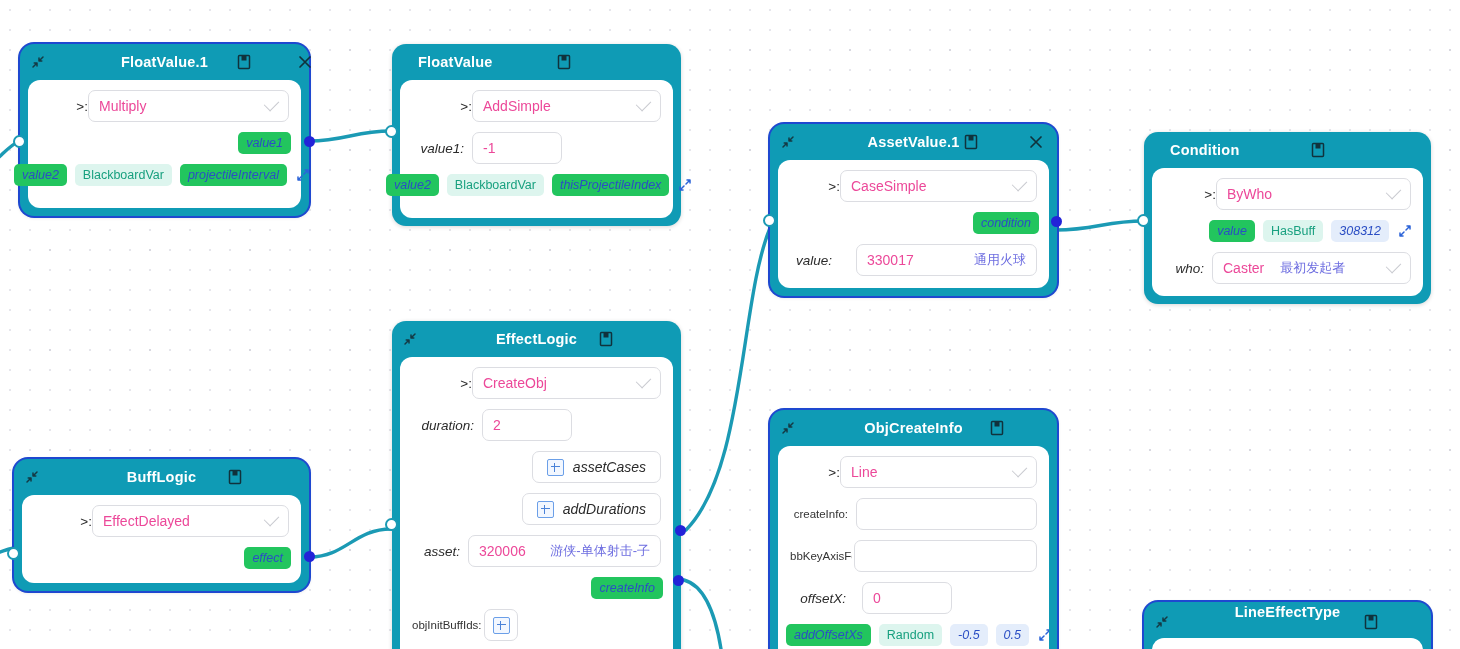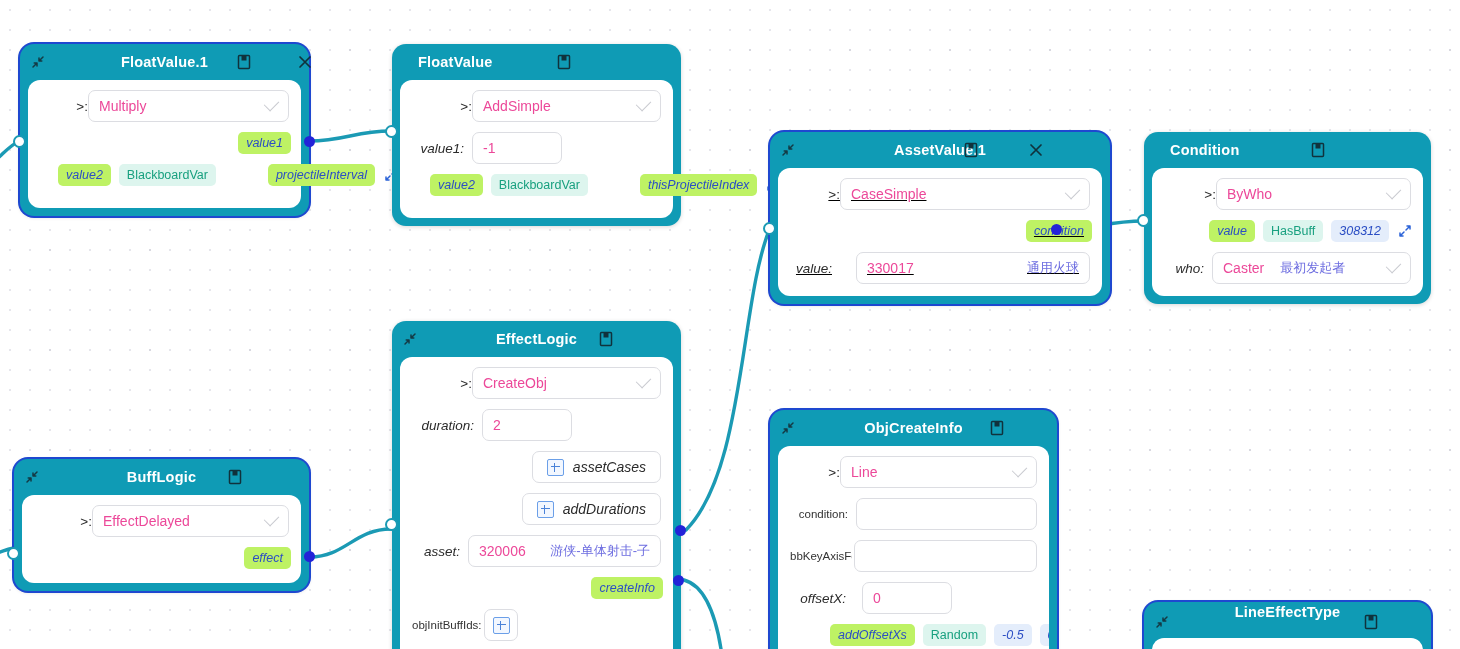--- a/index.html
+++ b/index.html
@@ -71,21 +71,21 @@
     border-left:1.6px solid #c9cad0;border-bottom:1.6px solid #c9cad0;
     transform:rotate(-45deg) translate(2px,-2px);
   }
 
   
   .badgerow{display:flex;align-items:center;gap:8px;padding:0 10px;margin-bottom:10px;flex-wrap:nowrap;}
   .badgerow.right{justify-content:flex-end;}
   .badge{
     font-size:12.5px;border-radius:5px;padding:4px 8px;white-space:nowrap;
   }
-  .b-blue{background:#bef264;color:#2b4ec4;font-style:italic;margin-left:44px;}
+  .b-blue{background:#22c55e;color:#2b4ec4;font-style:italic;}
   .b-mint{background:#ddf5ee;color:#18a07f;font-style:normal;}
   .b-num{background:#e4edfb;color:#2b4ec4;font-style:italic;text-align:right;}
   .expand{width:16px;height:16px;flex:0 0 auto;}
 
   .addbtn{
     height:32px;border:1px solid #dcdde2;border-radius:7px;background:#fff;
     display:inline-flex;align-items:center;gap:9px;padding:0 14px;box-sizing:border-box;
     font-size:14px;color:#2b2b2b;font-style:italic;
   }
   .plus{
@@ -203,21 +203,21 @@
         <span class="expand">
           <svg width="16" height="16" viewBox="0 0 16 16">
               <path d="M3 13 L7 9 M13 3 L9 7 M13 3 L10 3 M13 3 L13 6 M3 13 L6 13 M3 13 L3 10" stroke="#2b63d8" stroke-width="1.5" fill="none" stroke-linecap="round"></path>
             </svg>
         </span>
       </div>
     </div>
     <span class="port in" style="left:-7px;top:81px;"></span>
   </div>
 
-  <div class="node sel" style="left:770px;top:132px;width:340px;text-decoration:underline;">
+  <div class="node sel" style="left:770px;top:124px;width:287px;">
     <div class="nhead">
       <span class="hicon i-collapse">
         <svg width="16" height="16" viewBox="0 0 16 16">
             <path d="M3 13 L7 9 M7 9 L4.2 9 M7 9 L7 12 M13 3 L9 7 M9 7 L11.8 7 M9 7 L9 4" stroke="#143a44" stroke-width="1.5" fill="none" stroke-linecap="round"></path>
           </svg>
       </span>
       <span class="ntitle">AssetValue.1</span>
       <span class="hicon i-save" style="left:192px;top:9px;">
         <svg width="16" height="16" viewBox="0 0 16 16">
             <rect x="2.5" y="1.5" width="11" height="13" rx="1" fill="none" stroke="#10323c" stroke-width="1.5"></rect>
@@ -405,21 +405,21 @@
     </div>
     <div class="nbody" style="height:212px;overflow:hidden;">
       <div class="row">
         <span class="lbl gt" style="width:50px;">&gt;:</span>
         <span class="field">
           <span class="val">Line</span>
           <span class="chev"></span>
         </span>
       </div>
       <div class="row">
-        <span class="lbl plain" style="width:58px;margin-right:8px;">condition:</span>
+        <span class="lbl plain" style="width:58px;margin-right:8px;">createInfo:</span>
         <span class="field">
           <span class="val"></span>
         </span>
       </div>
       <div class="row">
         <span class="lbl plain" style="width:62px;margin-right:2px;overflow:hidden;">bbKeyAxisForw</span>
         <span class="field">
           <span class="val"></span>
         </span>
       </div>

